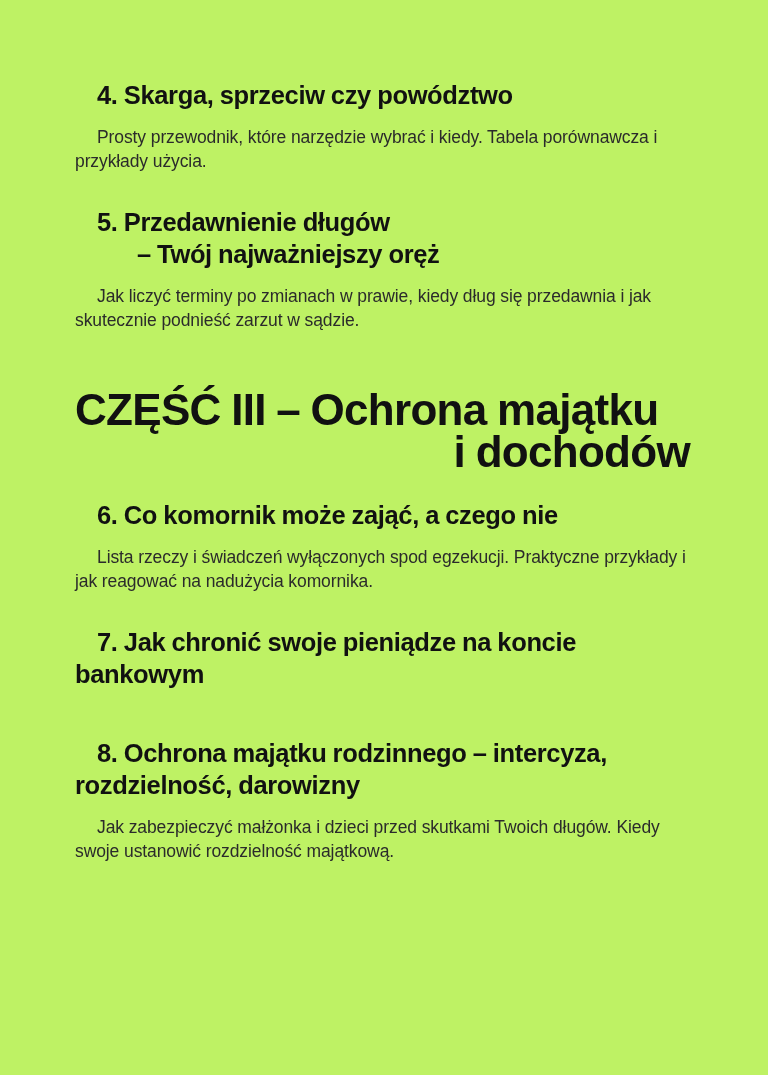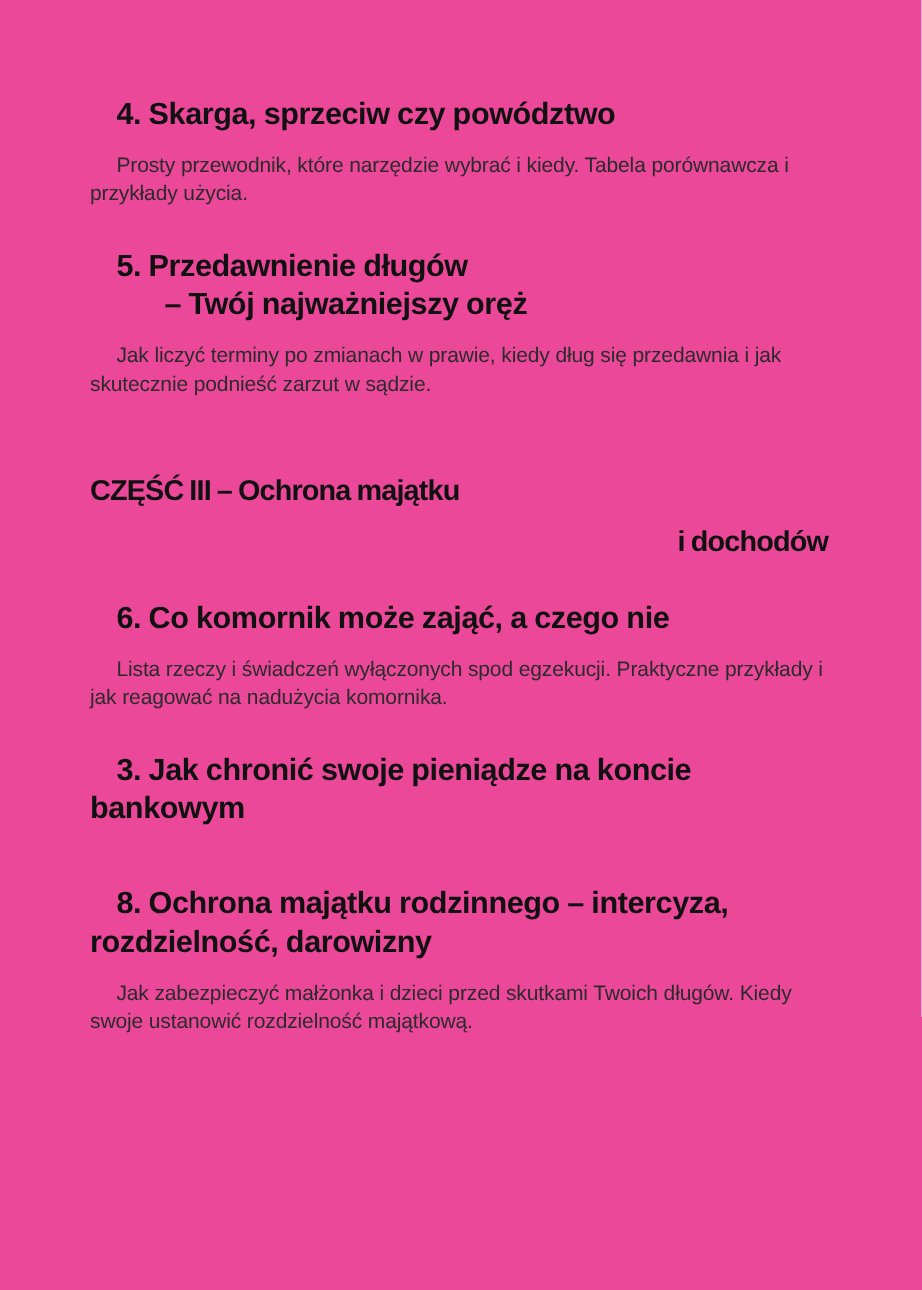--- a/index.html
+++ b/index.html
@@ -12,21 +12,21 @@
     width: 768px;
     height: 1075px;
     position: relative;
     overflow: hidden;
     font-family: "Liberation Sans", "DejaVu Sans", sans-serif;
     -webkit-font-smoothing: antialiased;
   }
   .page {
     position: absolute;
     inset: 0;
-    background: #ec4899;
+    background: #bef264;
     padding: 0;
   }
   .content {
     position: absolute;
     left: 75px;
     top: 0;
     width: 615px;
   }
 
   
@@ -45,21 +45,21 @@
   .sec-heading .line2-indent {
     display: block;
     text-indent: 0;
     padding-left: 62px;
   }
 
   
   .part-heading {
     font-family: "Liberation Sans", "DejaVu Sans", sans-serif;
     font-weight: 700;
-    font-size: 24px;
+    font-size: 44px;
     line-height: 42px;
     color: #111111;
     letter-spacing: -0.7px;
     margin: 0;
     text-indent: 0;
     word-spacing: -1px;
   }
   .part-heading .line2-indent {
     display: block;
     padding-left: 62px;
@@ -116,21 +116,21 @@
 
     <div class="block">
       <h2 class="sec-heading">6. Co komornik może zająć, a czego nie</h2>
       <div class="gap-head-body"></div>
       <p class="body-text">Lista rzeczy i świadczeń wyłączonych spod egzekucji. Praktyczne przykłady i jak reagować na nadużycia komornika.</p>
     </div>
 
     <div class="gap-section"></div>
 
     <div class="block">
-      <h2 class="sec-heading">3. Jak chronić swoje pieniądze na koncie bankowym</h2>
+      <h2 class="sec-heading">7. Jak chronić swoje pieniądze na koncie bankowym</h2>
       <div class="gap-head-body"></div>
     </div>
 
     <div class="gap-section"></div>
 
     <div class="block">
       <h2 class="sec-heading">8. Ochrona majątku rodzinnego – intercyza, rozdzielność, darowizny</h2>
       <div class="gap-head-body"></div>
       <p class="body-text">Jak zabezpieczyć małżonka i dzieci przed skutkami Twoich długów. Kiedy swoje ustanowić rozdzielność majątkową.</p>
     </div>

